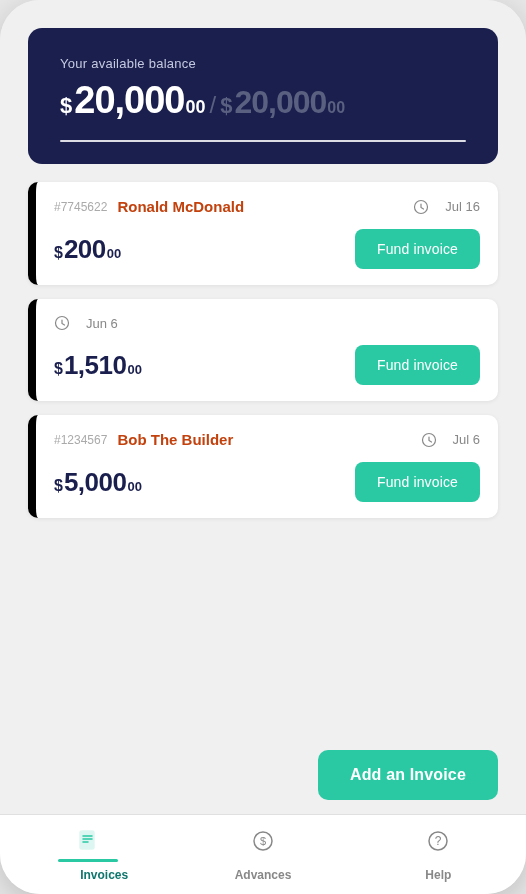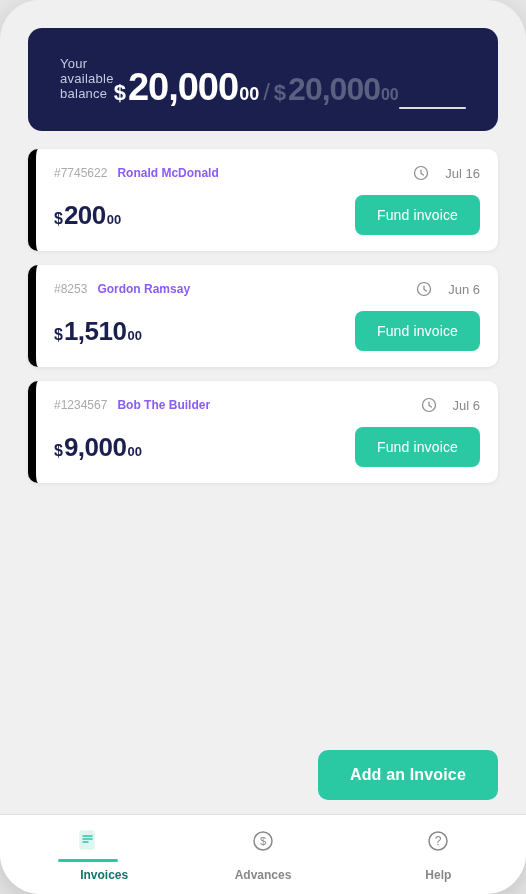--- a/index.html
+++ b/index.html
@@ -34,22 +34,22 @@
     }
 
     
     .balance-card {
       background: #1a1f4e;
       margin: 28px 28px 0 28px;
       border-radius: 14px;
       padding: 28px 32px 22px 32px;
       color: #fff;
       display: flex;
-      flex-direction: row;
-      align-items: flex-end;
+      flex-direction: column;
+      align-items: flex-start;
     }
 
     .balance-label {
       font-size: 13px;
       color: #c5c9e0;
       margin-bottom: 8px;
       letter-spacing: 0.02em;
     }
 
     .balance-amount {
@@ -148,23 +148,23 @@
       gap: 10px;
     }
 
     .invoice-number {
       font-size: 12px;
       color: #aaa;
       font-weight: 500;
     }
 
     .invoice-name {
-      font-size: 12px;
-      font-weight: 700;
-      color: #8b5cf6;
+      font-size: 15px;
+      font-weight: 700;
+      color: #c2410c;
     }
 
     .invoice-date {
       display: flex;
       align-items: center;
       gap: 16px;
       font-size: 13px;
       color: #888;
     }
 
@@ -342,24 +342,20 @@
             <span class="amount-dollar">$</span>
             <span class="amount-main">200</span>
             <span class="amount-cents">00</span>
           </div>
           <button class="fund-btn">Fund invoice</button>
         </div>
       </div>
 
       <div class="invoice-card">
         <div class="invoice-top-row">
-          <div class="invoice-meta">
-            <span class="invoice-number">#8253</span>
-            <span class="invoice-name">Gordon Ramsay</span>
-          </div>
           <div class="invoice-date">
             <svg class="clock-icon" viewBox="0 0 16 16" fill="none" xmlns="http://www.w3.org/2000/svg">
               <circle cx="8" cy="8" r="6.5" stroke="#888" stroke-width="1.2"></circle>
               <polyline points="8,5 8,8.5 10.5,10" stroke="#888" stroke-width="1.2" stroke-linecap="round"></polyline>
             </svg>
             <span>Jun 6</span>
           </div>
         </div>
         <div class="invoice-bottom-row">
           <div class="invoice-amount">
@@ -381,21 +377,21 @@
             <svg class="clock-icon" viewBox="0 0 16 16" fill="none" xmlns="http://www.w3.org/2000/svg">
               <circle cx="8" cy="8" r="6.5" stroke="#888" stroke-width="1.2"></circle>
               <polyline points="8,5 8,8.5 10.5,10" stroke="#888" stroke-width="1.2" stroke-linecap="round"></polyline>
             </svg>
             <span>Jul 6</span>
           </div>
         </div>
         <div class="invoice-bottom-row">
           <div class="invoice-amount">
             <span class="amount-dollar">$</span>
-            <span class="amount-main">9,000</span>
+            <span class="amount-main">5,000</span>
             <span class="amount-cents">00</span>
           </div>
           <button class="fund-btn">Fund invoice</button>
         </div>
       </div>
 
     </div>
 
     <div class="add-invoice-section">
       <button class="add-invoice-btn">Add an Invoice</button>

